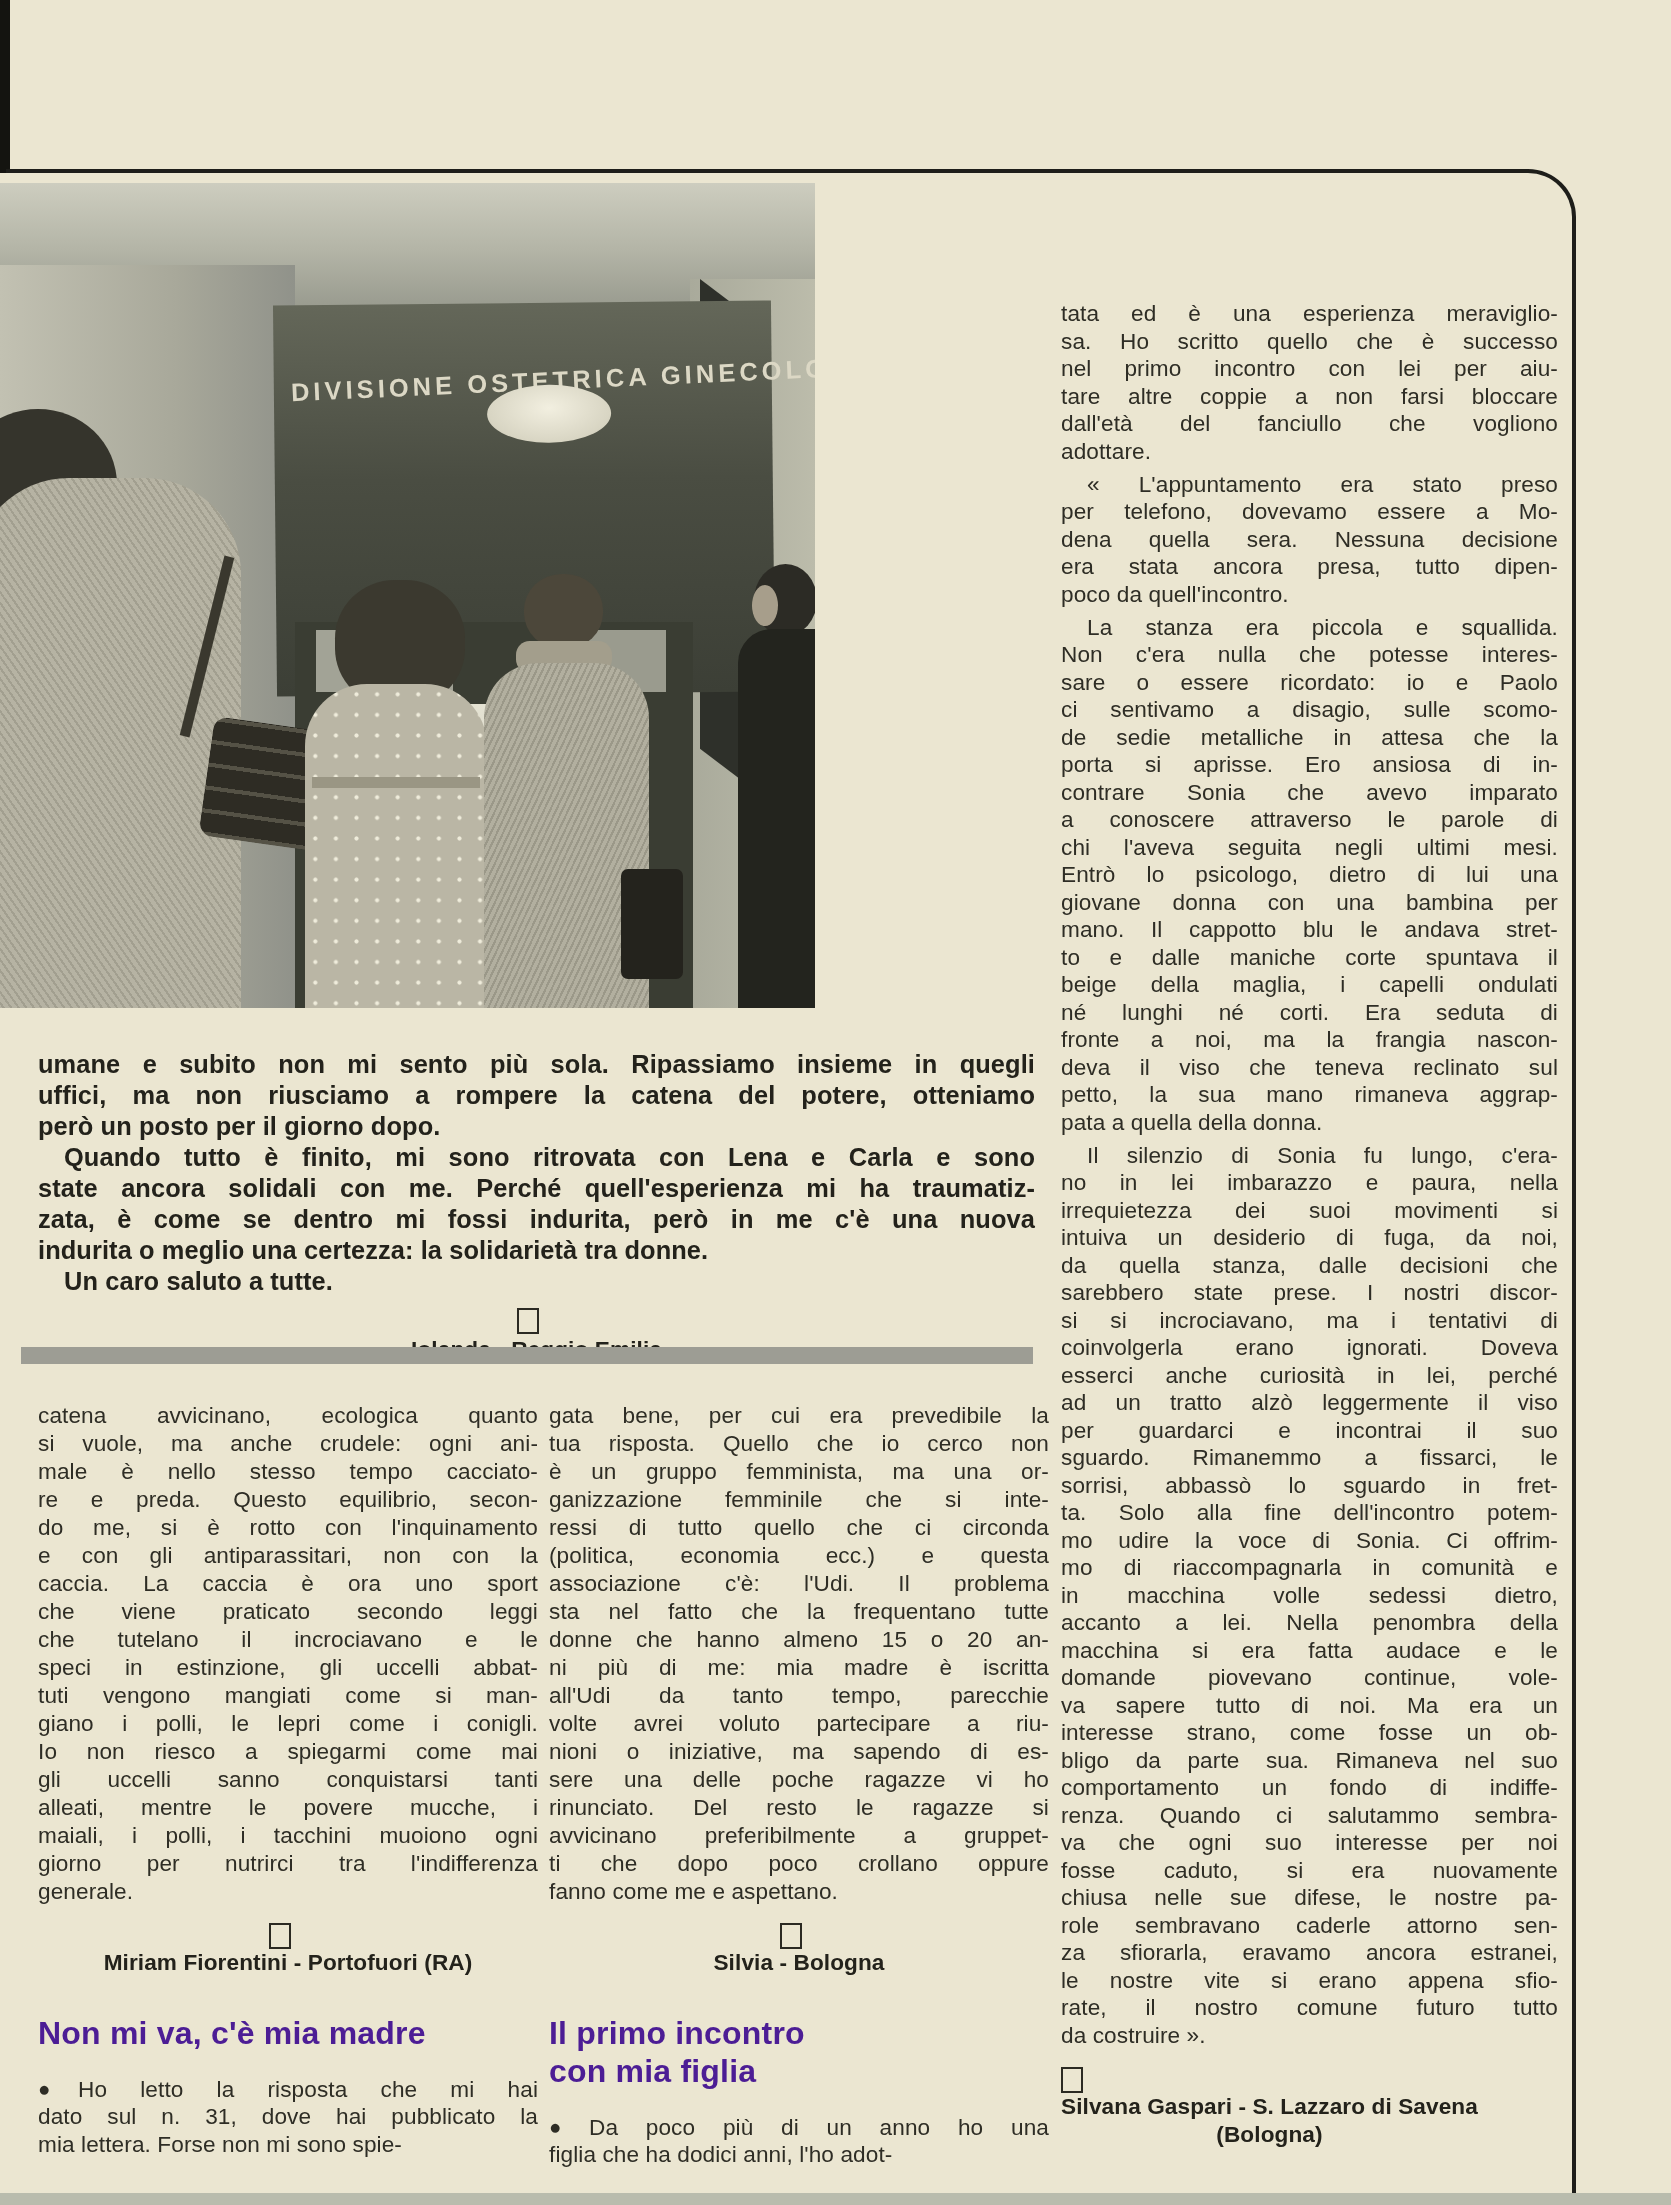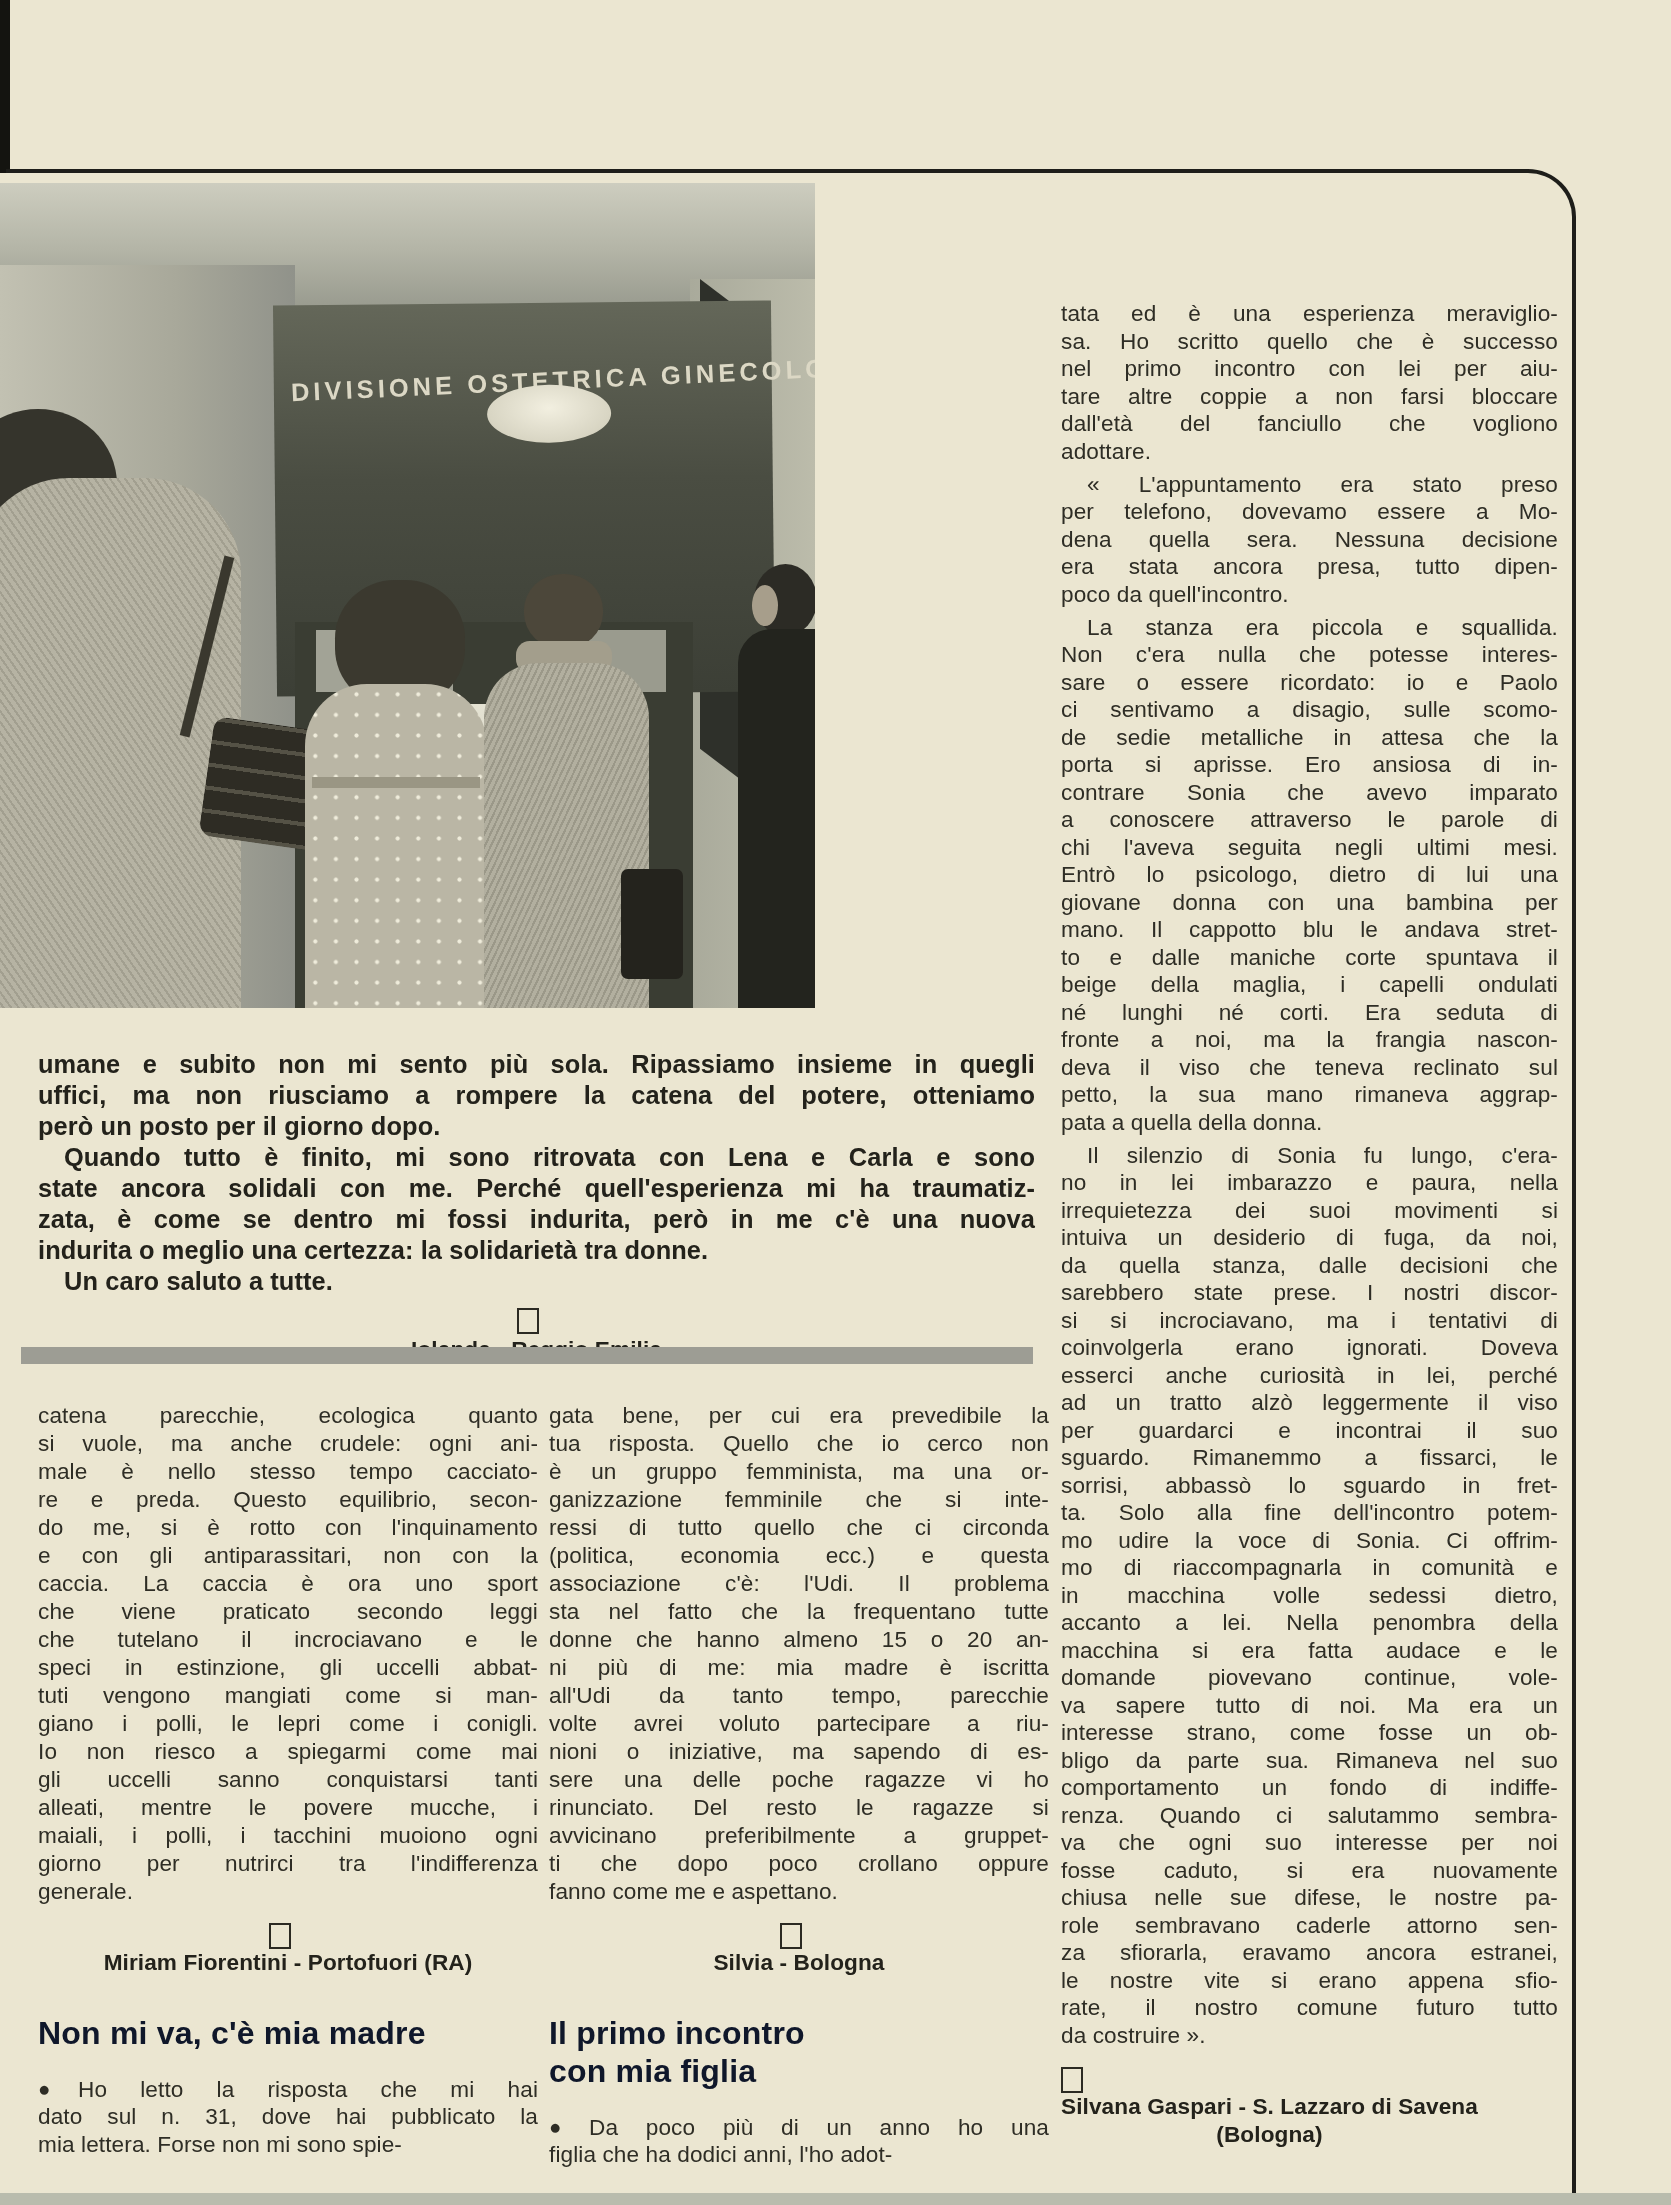--- a/index.html
+++ b/index.html
@@ -69,21 +69,21 @@
   .body-text{font-size:22.6px;line-height:28px;letter-spacing:0.1px;color:#2e2d25;}
   .body-text .para{margin-bottom:6.2px;}
   .rc{line-height:27.5px;}
   .rc .para{margin-bottom:5.5px;}
   .intro{position:absolute;left:38px;top:1049px;width:997px;
          font-size:25.4px;line-height:31px;font-weight:700;color:#23221b;letter-spacing:0.1px;}
   .sig{display:flex;align-items:center;font-weight:700;font-size:22.6px;color:#23221b;flex-direction:column;}
   .sigbox{flex:0 0 auto;width:18px;height:22px;border:2.7px solid #2b2a22;margin-right:16.5px;background:transparent;}
   .sig.right{justify-content:flex-end;}
   .sig.center{justify-content:flex-end;}
-  .heading{font-size:32px;font-weight:700;color:#0f172a;line-height:38px;letter-spacing:0.2px;}
+  .heading{font-size:32px;font-weight:700;color:#4c1d95;line-height:38px;letter-spacing:0.2px;}
   .grebar{position:absolute;left:20.6px;top:1347px;width:1012px;height:16.5px;background:#9d9d94;}
   .col{position:absolute;}
   .col-left{left:38px;top:1402px;width:500px;}
   .col-mid{left:549px;top:1402px;width:500px;}
   .col-right{left:1061px;top:300px;width:497px;}
   .sig-iolanda{margin-top:11px;}
   .mt-sig{margin-top:16.5px;}
   .mt-head{margin-top:37px;}
   .mt-bullet{margin-top:23px;}
   .sig-silvana{margin-top:18px;align-items:flex-start;}
@@ -149,21 +149,21 @@
       <span class="sigbox"></span>
       <span>Iolanda - Reggio Emilia</span>
     </div>
   </div>
 
   <div class="grebar"></div>
 
   <div class="col col-left body-text">
     <div>
         <div class="para">
-          <div class="tline">catena parecchie, ecologica quanto</div>
+          <div class="tline">catena avvicinano, ecologica quanto</div>
           <div class="tline">si vuole, ma anche crudele: ogni ani-</div>
           <div class="tline">male è nello stesso tempo cacciato-</div>
           <div class="tline">re e preda. Questo equilibrio, secon-</div>
           <div class="tline">do me, si è rotto con l'inquinamento</div>
           <div class="tline">e con gli antiparassitari, non con la</div>
           <div class="tline">caccia. La caccia è ora uno sport</div>
           <div class="tline">che viene praticato secondo leggi</div>
           <div class="tline">che tutelano il incrociavano e le</div>
           <div class="tline">speci in estinzione, gli uccelli abbat-</div>
           <div class="tline">tuti vengono mangiati come si man-</div>

